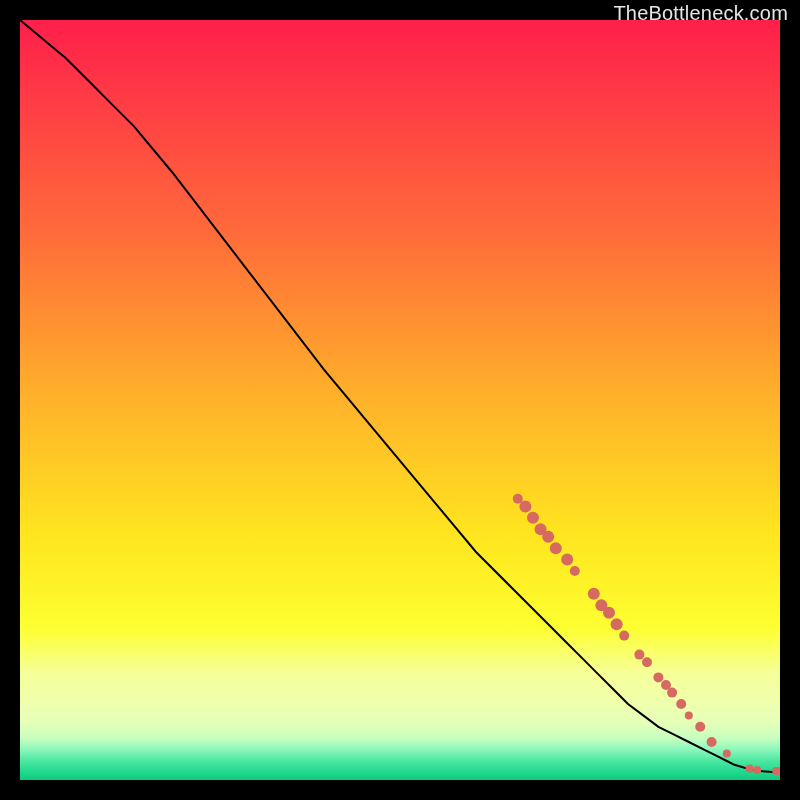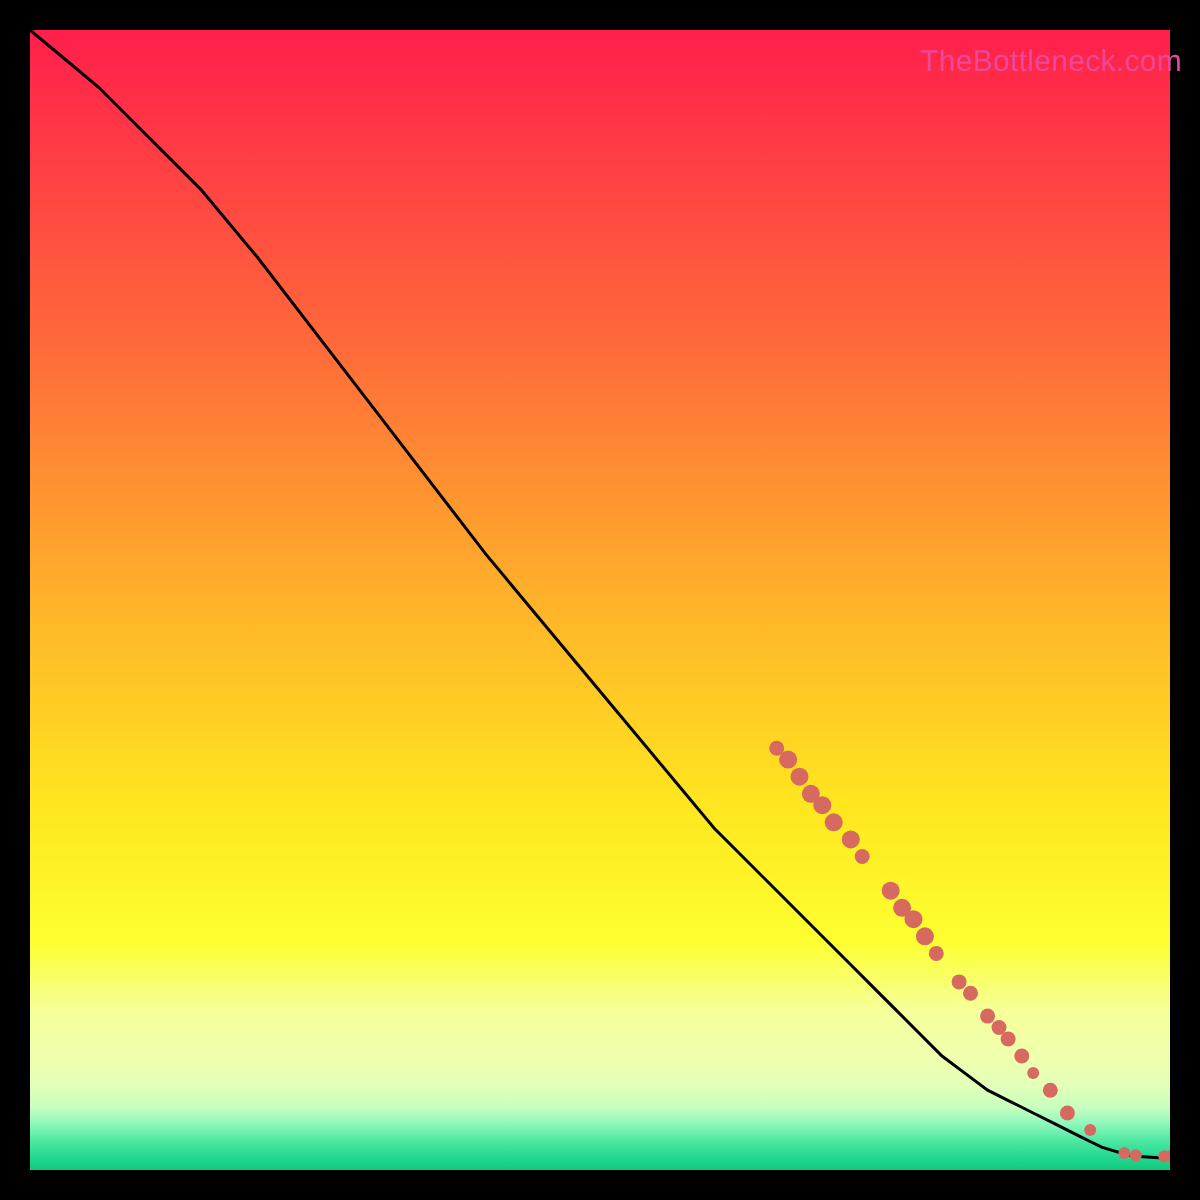--- a/index.html
+++ b/index.html
@@ -15,24 +15,23 @@
     width: 800px;
     height: 800px;
     background: #000;
   }
   .watermark {
     position: absolute;
     top: 2px;
     right: 12px;
     font-family: Arial, Helvetica, sans-serif;
     font-size: 20px;
-    color: #ec4899;
+    color: #e5e5e5;
     letter-spacing: 0.2px;
     z-index: 5;
-    margin-top: 28px;
   }
   .plot-area {
     position: absolute;
     left: 20px;
     top: 20px;
     width: 760px;
     height: 760px;
   }
   svg {
     display: block;

